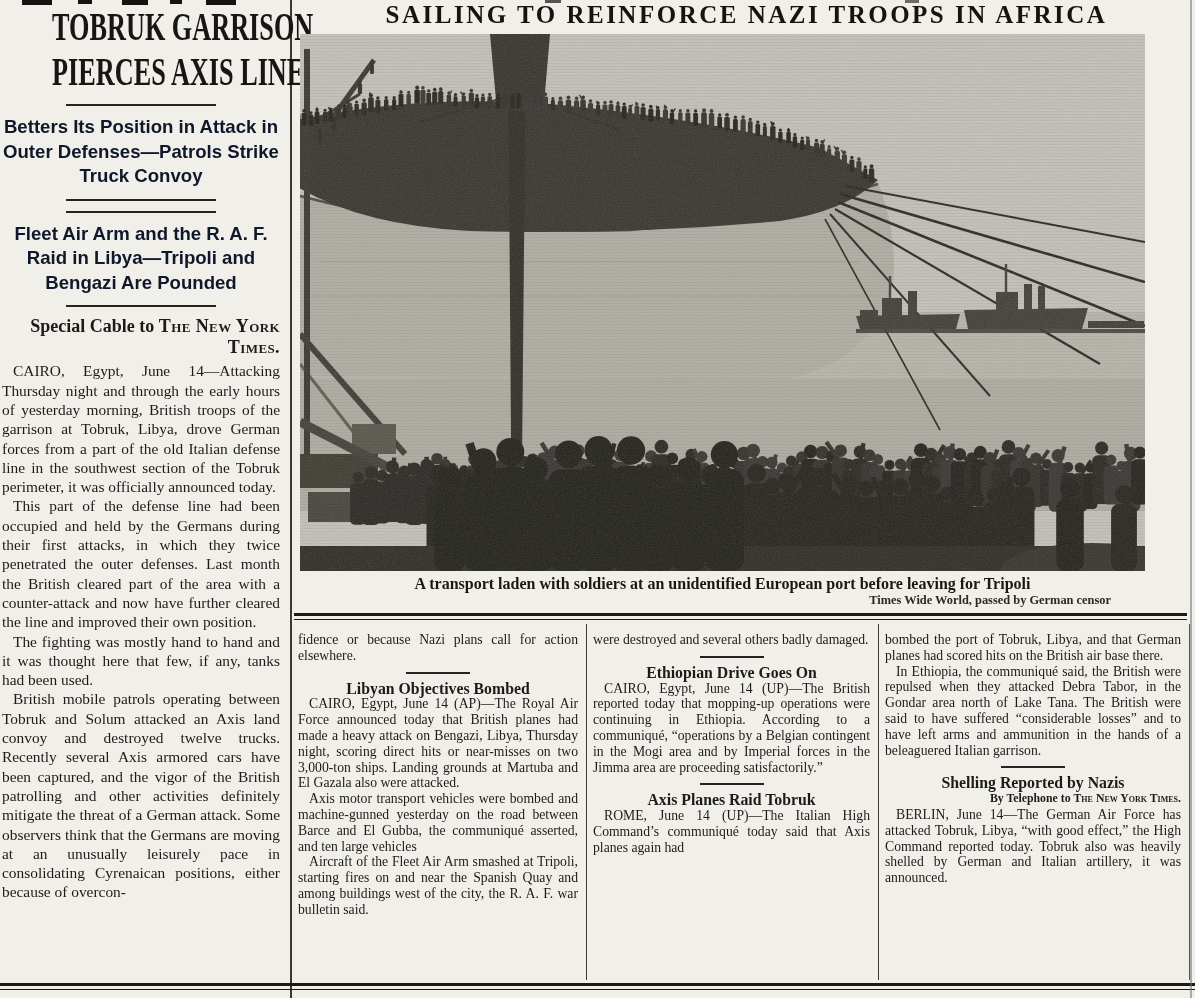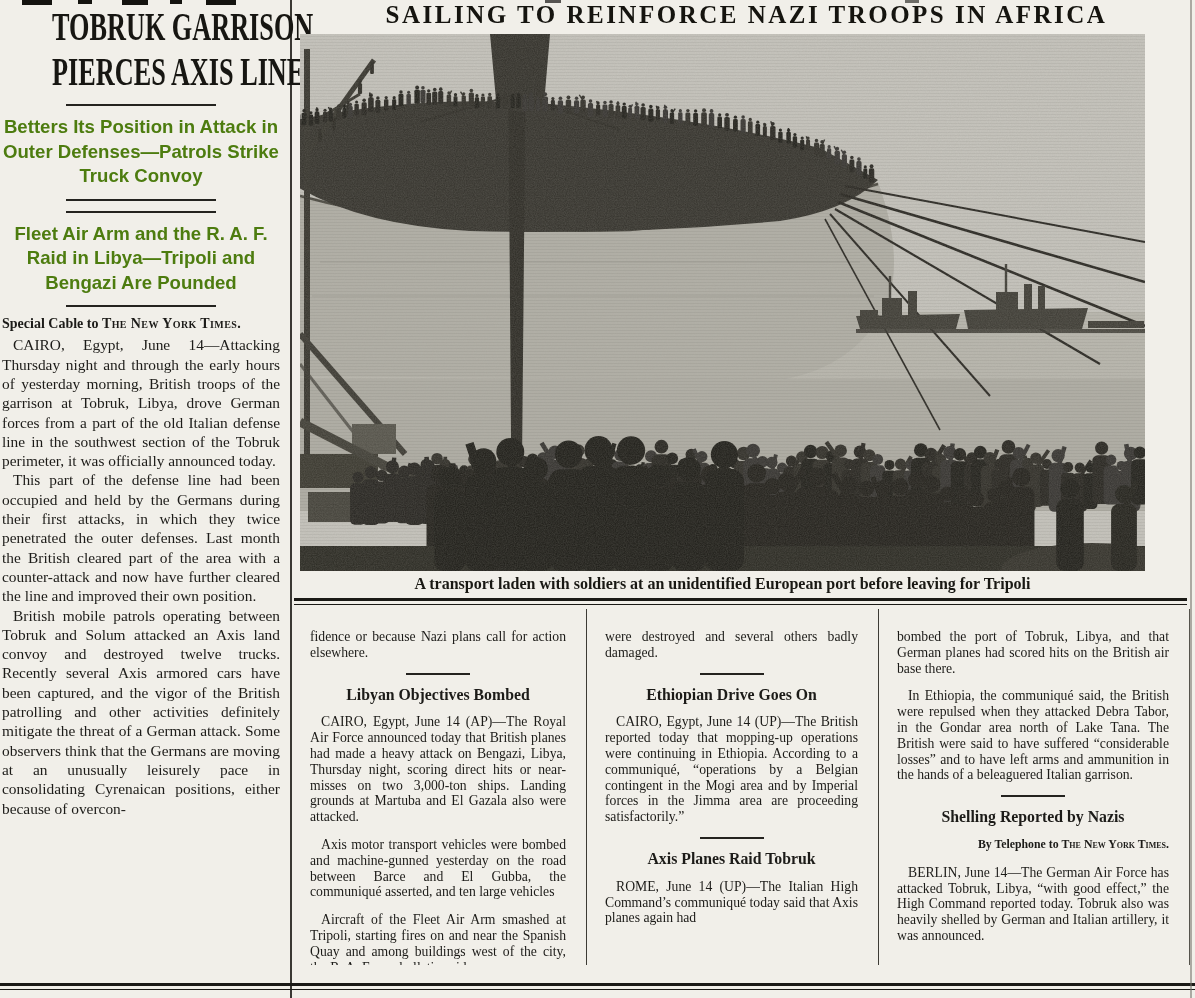--- a/index.html
+++ b/index.html
@@ -19,25 +19,25 @@
   }
   .hl-line{
     display:block;white-space:nowrap;text-align:center;overflow:visible;
     font-weight:700;font-size:41px;line-height:1.10;
     transform:scaleX(.64);letter-spacing:0px;color:#171612;
   }
   .rule-md{width:150px;border-top:2px solid #24231f;margin:10px auto 9px;}
   .rule-sm{width:64px;border-top:2px solid #24231f;margin:8px auto 7px;}
   .deck{
     font-family:"Liberation Sans", sans-serif;font-weight:700;
-    font-size:18.6px;line-height:1.32;text-align:center;color:#4d7c0f;
+    font-size:18.6px;line-height:1.32;text-align:center;color:#0f172a;
   }
   .deck-caps{font-family:"Liberation Sans", sans-serif;font-weight:700;
     font-size:20.5px;letter-spacing:1px;text-align:center;color:#1d1c18;}
-  .byline{font-size:14px;font-weight:700;text-align:left;margin:2px 0 3px;}
+  .byline{font-size:18px;font-weight:700;text-align:right;margin:2px 0 3px;}
   .byline .paper{font-variant:small-caps;letter-spacing:.4px;}
   .bodytext{font-size:15.4px;line-height:19.3px;text-align:justify;}
   .bodytext p{margin:0;text-indent:11px;}
   .left-body{height:588px;overflow:hidden;}
 
   
   .right-area{position:relative;width:903px;height:998px;}
   .photo-headline{
     margin-top:1px;text-align:center;font-weight:700;font-size:25px;
     letter-spacing:2.5px;white-space:nowrap;color:#15140f;padding-left:6px;
@@ -54,21 +54,21 @@
     font-size:16px;margin-top:4px;color:#191813;}
   .credit{width:845px;margin-left:8px;text-align:right;font-size:12.4px;
     font-weight:700;padding-right:34px;box-sizing:border-box;color:#2a2923;}
   .double-rule{
     margin:5px 0 0 2px;width:893px;height:3px;
     border-top:3px solid #1b1a16;border-bottom:1.5px solid #1b1a16;
   }
   .bottom-cols{display:flex;margin-top:4px;height:356px;overflow:hidden;}
   .bcol{box-sizing:border-box;padding:8px 8px 0 6px;overflow:hidden;
     font-size:13.7px;line-height:15.8px;text-align:justify;}
-  .bcol p{margin:12px;text-indent:11px;}
+  .bcol p{margin:0;text-indent:11px;}
   .bcol p.cont{text-indent:0;}
   .bcol-1{width:294px;}
   .bcol-2{width:292px;border-left:1.5px solid #3d3b35;}
   .bcol-3{width:312px;border-left:1.5px solid #3d3b35;border-right:1.5px solid #55534c;}
   .subhead{text-align:center;font-weight:700;font-size:15.8px;
     margin:2px 0 4px;text-indent:0 !important;}
   .byline-sm{font-size:11.8px;font-weight:700;text-align:right;
     margin:0 0 2px;text-indent:0 !important;}
   .byline-sm .paper{font-variant:small-caps;}
 
@@ -95,20 +95,21 @@
     <div class="rule-md"></div>
     <div class="deck">Betters Its Position in Attack in Outer Defenses—Patrols Strike Truck Convoy</div>
     <div class="rule-md"></div>
     <div class="rule-md"></div>
     <div class="deck">Fleet Air Arm and the R. A. F. Raid in Libya—Tripoli and Bengazi Are Pounded</div>
     <div class="rule-md"></div>
     <div class="byline"><span>Special Cable to </span><span class="paper">The New York Times.</span></div>
     <div class="bodytext left-body">
       <p>CAIRO, Egypt, June 14—Attacking Thursday night and through the early hours of yesterday morning, British troops of the garrison at Tobruk, Libya, drove German forces from a part of the old Italian defense line in the southwest section of the Tobruk perimeter, it was officially announced today.</p>
       <p>This part of the defense line had been occupied and held by the Germans during their first attacks, in which they twice penetrated the outer defenses. Last month the British cleared part of the area with a counter-attack and now have further cleared the line and improved their own position.</p>
+      <p>The fighting was mostly hand to hand and it was thought here that few, if any, tanks had been used.</p>
       <p>British mobile patrols operating between Tobruk and Solum attacked an Axis land convoy and destroyed twelve trucks. Recently several Axis armored cars have been captured, and the vigor of the British patrolling and other activities definitely mitigate the threat of a German attack. Some observers think that the Germans are moving at an unusually leisurely pace in consolidating Cyrenaican positions, either because of overcon-</p>
     </div>
   </div>
 
   <div class="right-area">
     <div class="photo-headline">SAILING TO REINFORCE NAZI TROOPS IN AFRICA</div>
 
     <div class="photo-frame">
       <svg id="photo-svg" width="845" height="537" viewBox="0 0 845 537" xmlns="http://www.w3.org/2000/svg">
         <defs>
@@ -694,20 +695,21 @@
             <rect x="811.1" y="469.92" width="25.8" height="67.08" rx="7.74" fill="#22211b"></rect>
             <circle cx="824" cy="460.03000000000003" r="9.03" fill="#22211b"></circle>
             <line x1="824" y1="476.8" x2="836.7059871801175" y2="447.56" stroke="#22211b" stroke-width="6.0200000000000005"></line>
           </g>
 
         <rect x="0" y="0" width="845" height="537" filter="url(#grain)" opacity=".55"></rect>
       </svg>
     </div>
 
     <div class="caption">A transport laden with soldiers at an unidentified European port before leaving for Tripoli</div>
+    <div class="credit">Times Wide World, passed by German censor</div>
     <div class="double-rule"></div>
 
     <div class="bottom-cols">
 
       <div class="bcol bcol-1">
         <p class="cont">fidence or because Nazi plans call for action elsewhere.</p>
         <div class="rule-sm"></div>
         <p class="subhead">Libyan Objectives Bombed</p>
         <p>CAIRO, Egypt, June 14 (AP)—The Royal Air Force announced today that British planes had made a heavy attack on Bengazi, Libya, Thursday night, scoring direct hits or near-misses on two 3,000-ton ships. Landing grounds at Martuba and El Gazala also were attacked.</p>
         <p>Axis motor transport vehicles were bombed and machine-gunned yesterday on the road between Barce and El Gubba, the communiqué asserted, and ten large vehicles</p>

